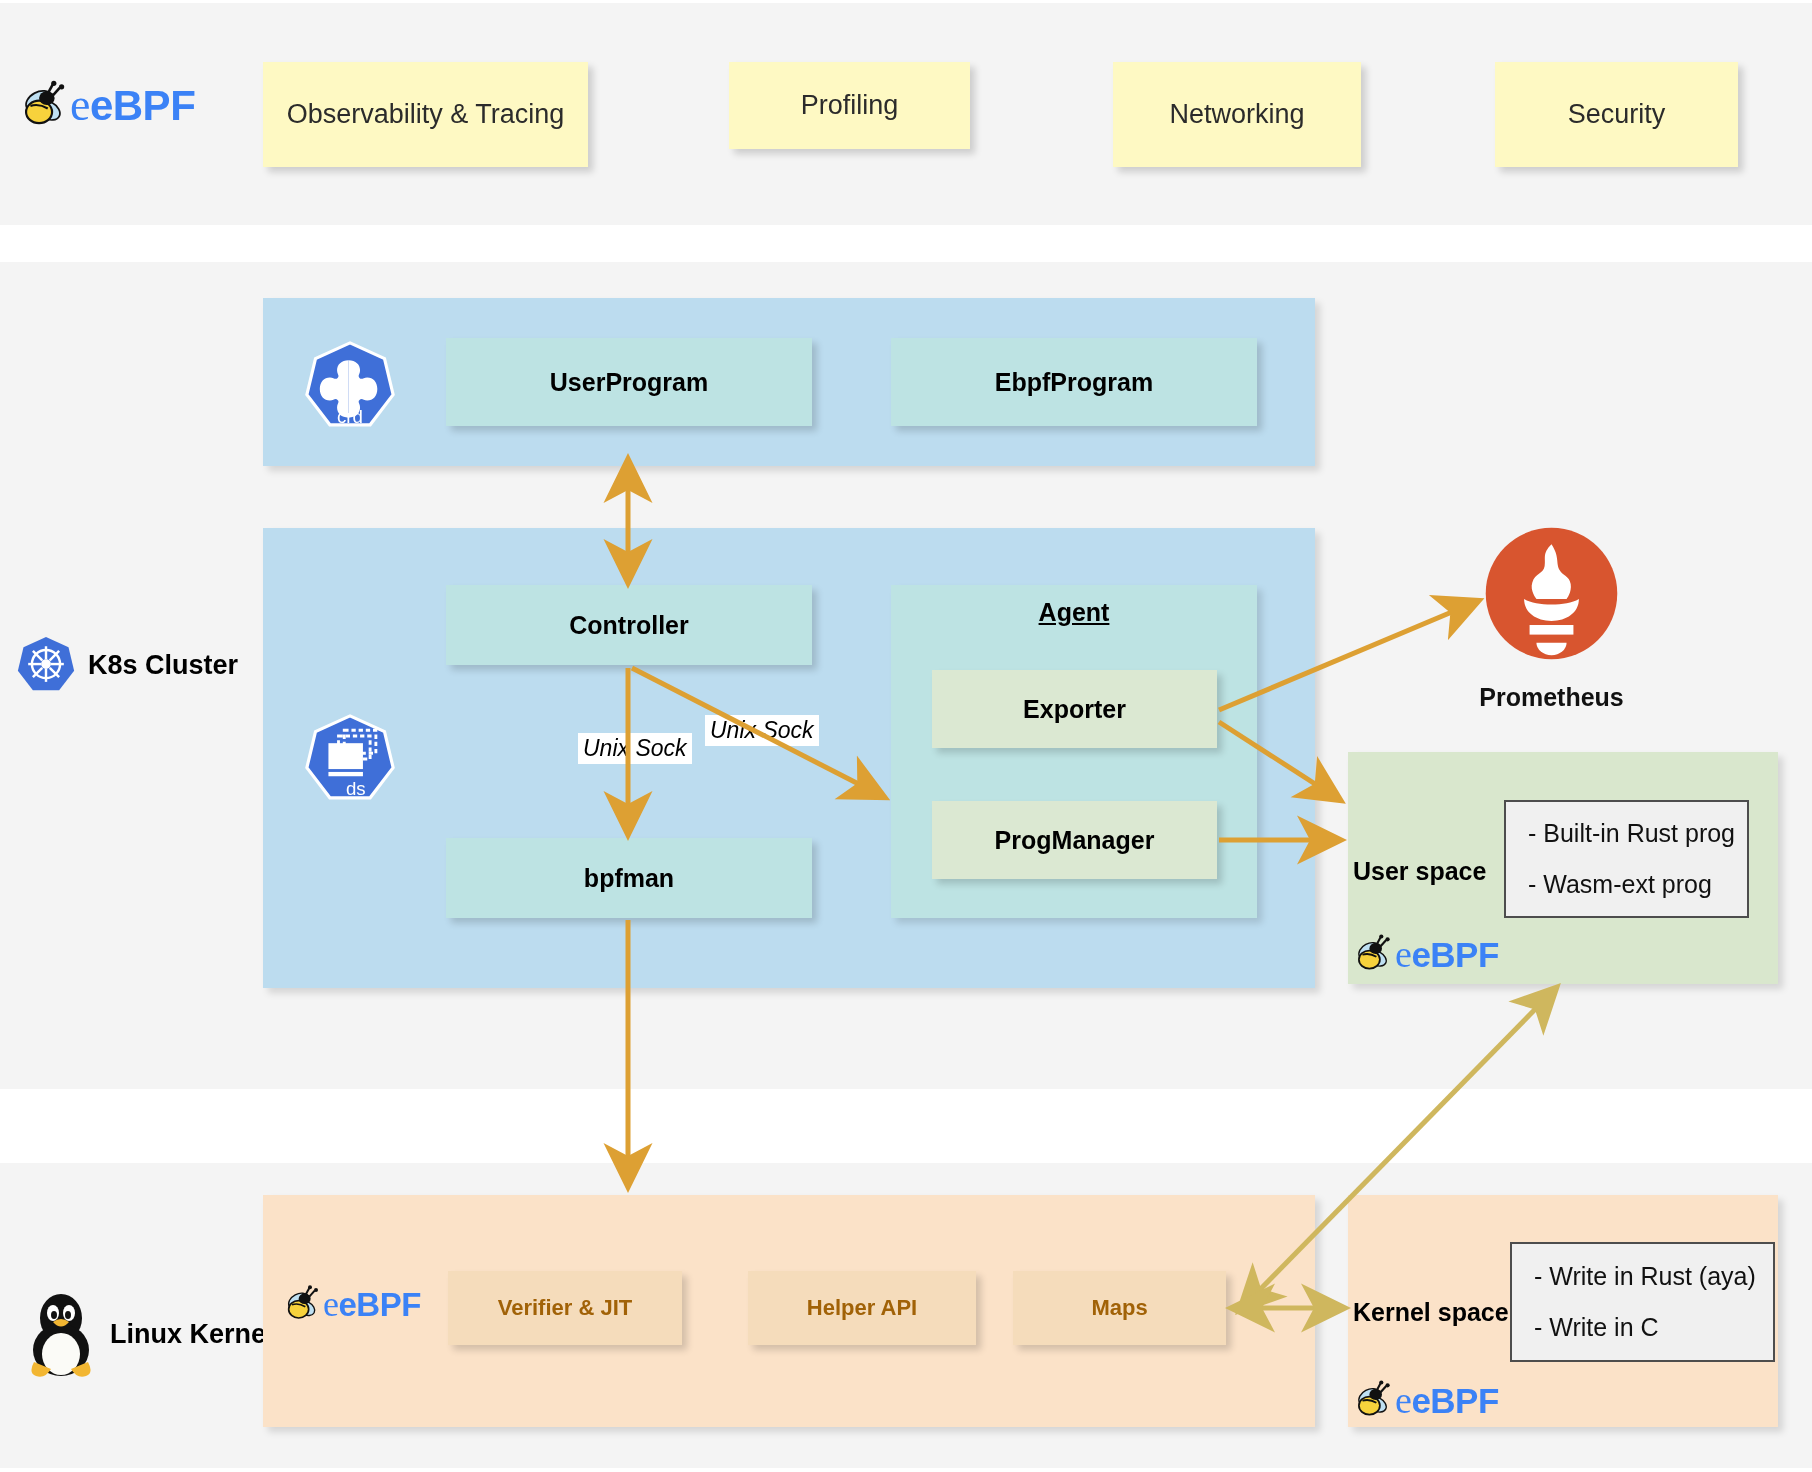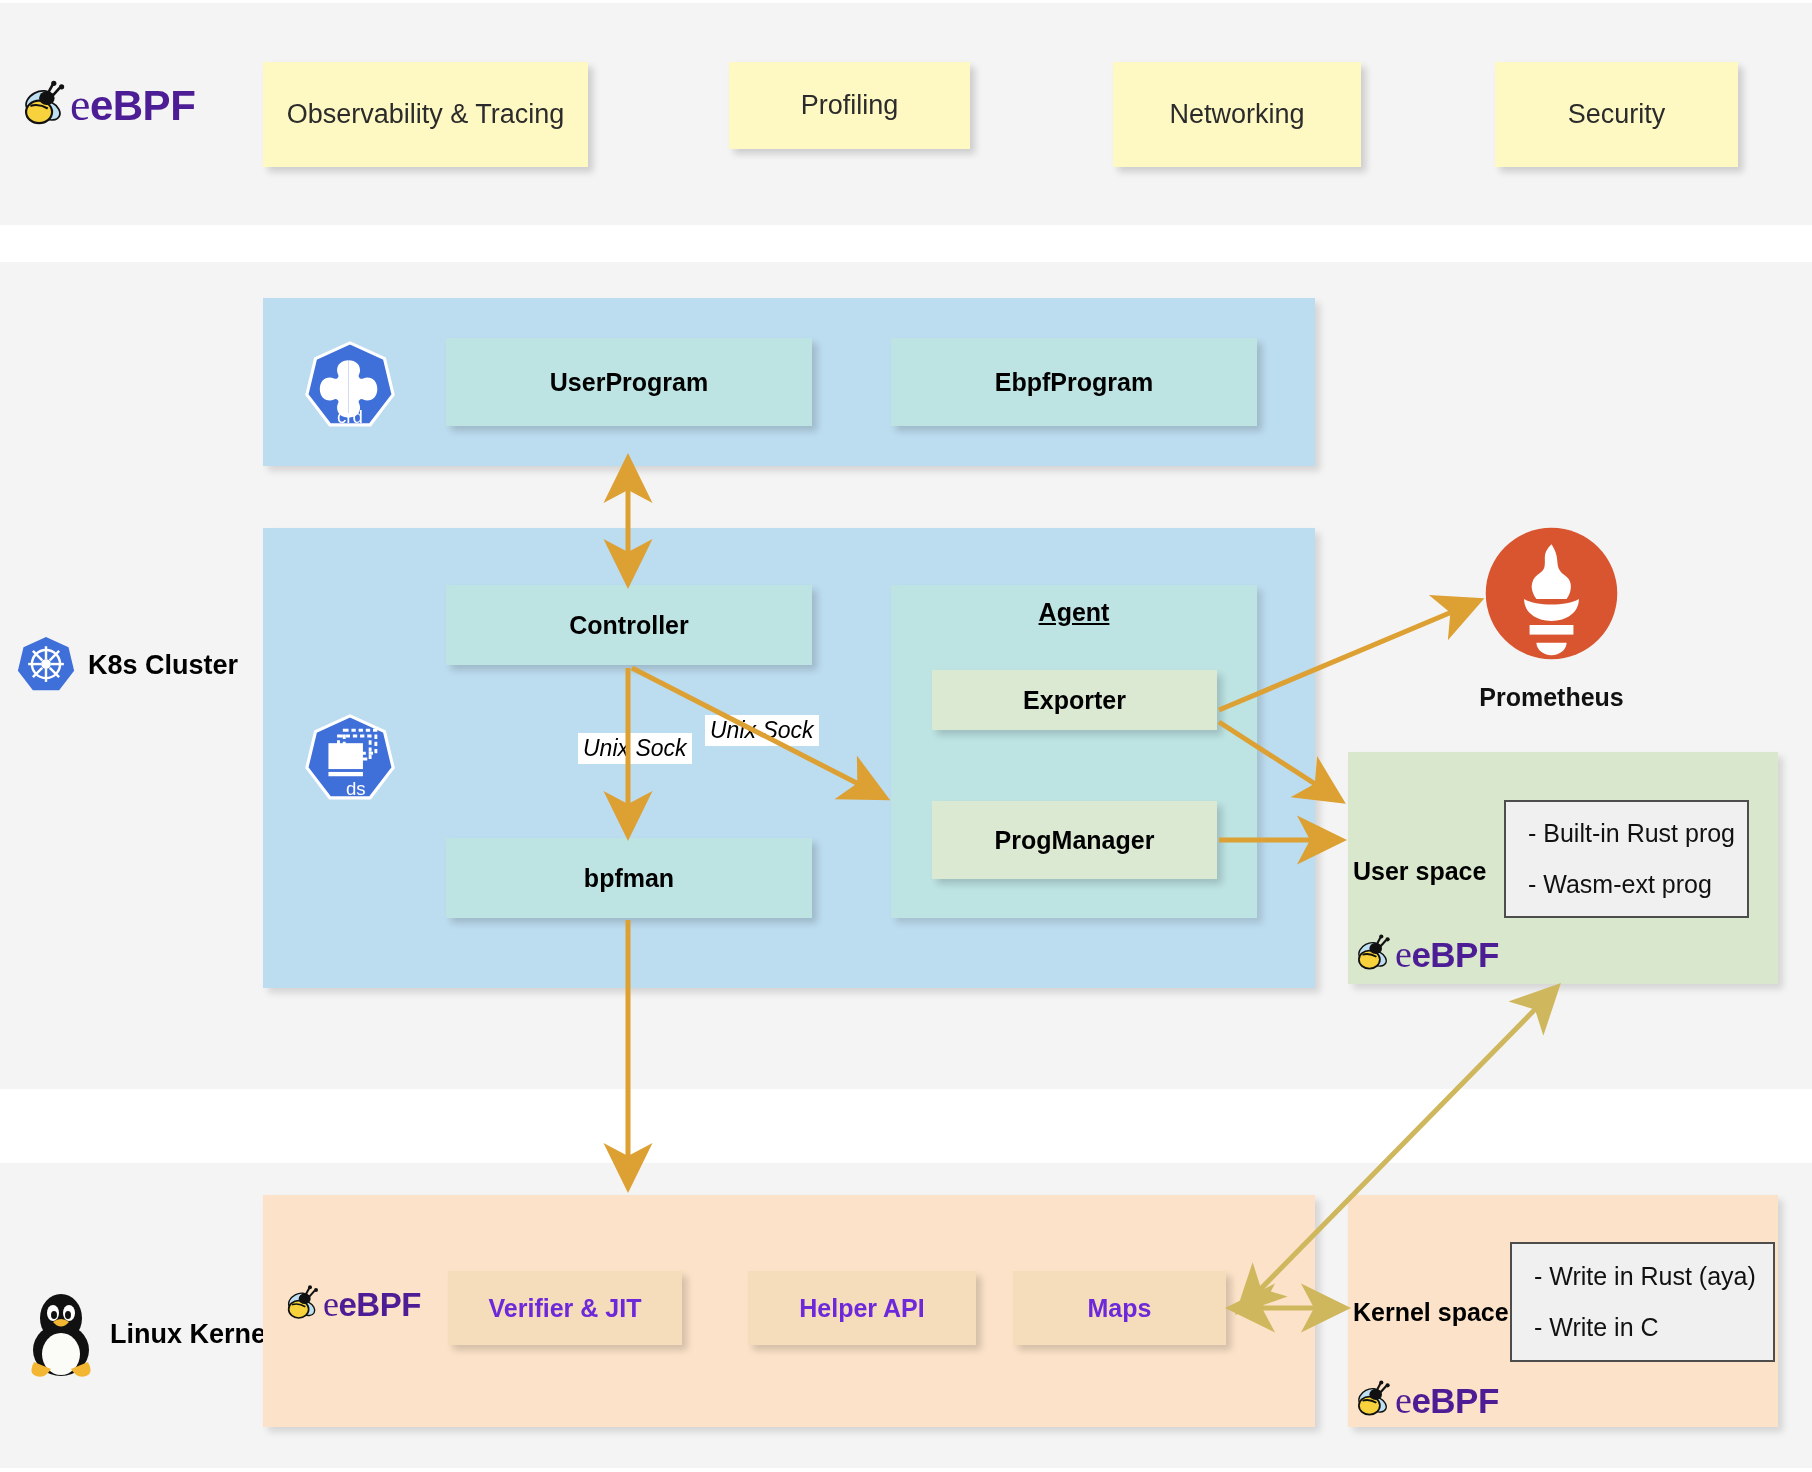--- a/index.html
+++ b/index.html
@@ -19,21 +19,21 @@
   
   .box{
     position:absolute;box-sizing:border-box;
     display:flex;align-items:center;justify-content:center;
     text-align:center;line-height:1.15;
     box-shadow:5px 5px 7px rgba(0,0,0,0.16);
   }
   .app-box{background:#fef9c3;color:#2b2b2b;font-size:27px;font-weight:400;}
   .teal-box{background:#bde3e3;color:#000;font-size:25px;font-weight:bold;text-align:center;}
   .green-box{background:#dbe8d2;color:#000;font-size:25px;font-weight:bold;}
-  .tan-box{background:#f5dcbb;color:#6d28d9;font-size:25px;font-weight:bold;}
+  .tan-box{background:#f5dcbb;color:#a16207;font-size:22px;font-weight:bold;}
 
   .group{position:absolute;box-sizing:border-box;box-shadow:5px 5px 7px rgba(0,0,0,0.13);}
   .blue-group{background:#bcdcef;}
   .teal-group{background:#bde3e3;}
   .greenspace-group{background:#d9e7cd;}
   .tanspace-group{background:#fbe2c8;}
 
   .grp-title{
     position:absolute;font-size:25px;font-weight:bold;color:#000;
     white-space:nowrap;
@@ -60,21 +60,21 @@
     position:absolute;background:#ffffff;color:#000;
     font-size:23px;font-style:italic;padding:2px 5px;white-space:nowrap;
   }
 
   
   #wires{position:absolute;left:0;top:0;width:1812px;height:1472px;pointer-events:none;}
 
   
   .icon-abs{position:absolute;}
   .ebpf-logo{display:flex;align-items:center;}
-  .ebpf-logo .word{font-weight:bold;color:#4c1d95;letter-spacing:-0.5px;}
+  .ebpf-logo .word{font-weight:bold;color:#3b82f6;letter-spacing:-0.5px;}
   .ebpf-logo .word .e{font-weight:400;font-style:normal;font-family:"Liberation Serif", serif;}
 </style>
 </head>
 <body>
 
 <div class="stage">
 
   <div class="panel" id="panel-app"></div>
   <div class="panel" id="panel-k8s"></div>
   <div class="panel" id="panel-kernel"></div>
@@ -165,21 +165,21 @@
   <div class="box teal-box" style="left:446px;top:585px;width:366px;height:80px;">
     <span>Controller</span>
   </div>
   <div class="box teal-box" style="left:446px;top:838px;width:366px;height:80px;">
     <span>bpfman</span>
   </div>
 
   <div class="group teal-group" style="left:891px;top:585px;width:366px;height:333px;"></div>
   <div class="grp-title" style="left:891px;top:598px;width:366px;text-align:center;text-decoration:underline;">Agent</div>
 
-  <div class="box green-box" style="left:932px;top:670px;width:285px;height:60px;">
+  <div class="box green-box" style="left:932px;top:670px;width:285px;height:78px;">
     <span>Exporter</span>
   </div>
   <div class="box green-box" style="left:932px;top:801px;width:285px;height:78px;">
     <span>ProgManager</span>
   </div>
 
   <div class="edge-label" style="left:578px;top:733px;">Unix Sock</div>
   <div class="edge-label" style="left:705px;top:715px;">Unix Sock</div>
 
   <div class="icon-abs" style="left:1483px;top:525px;">

